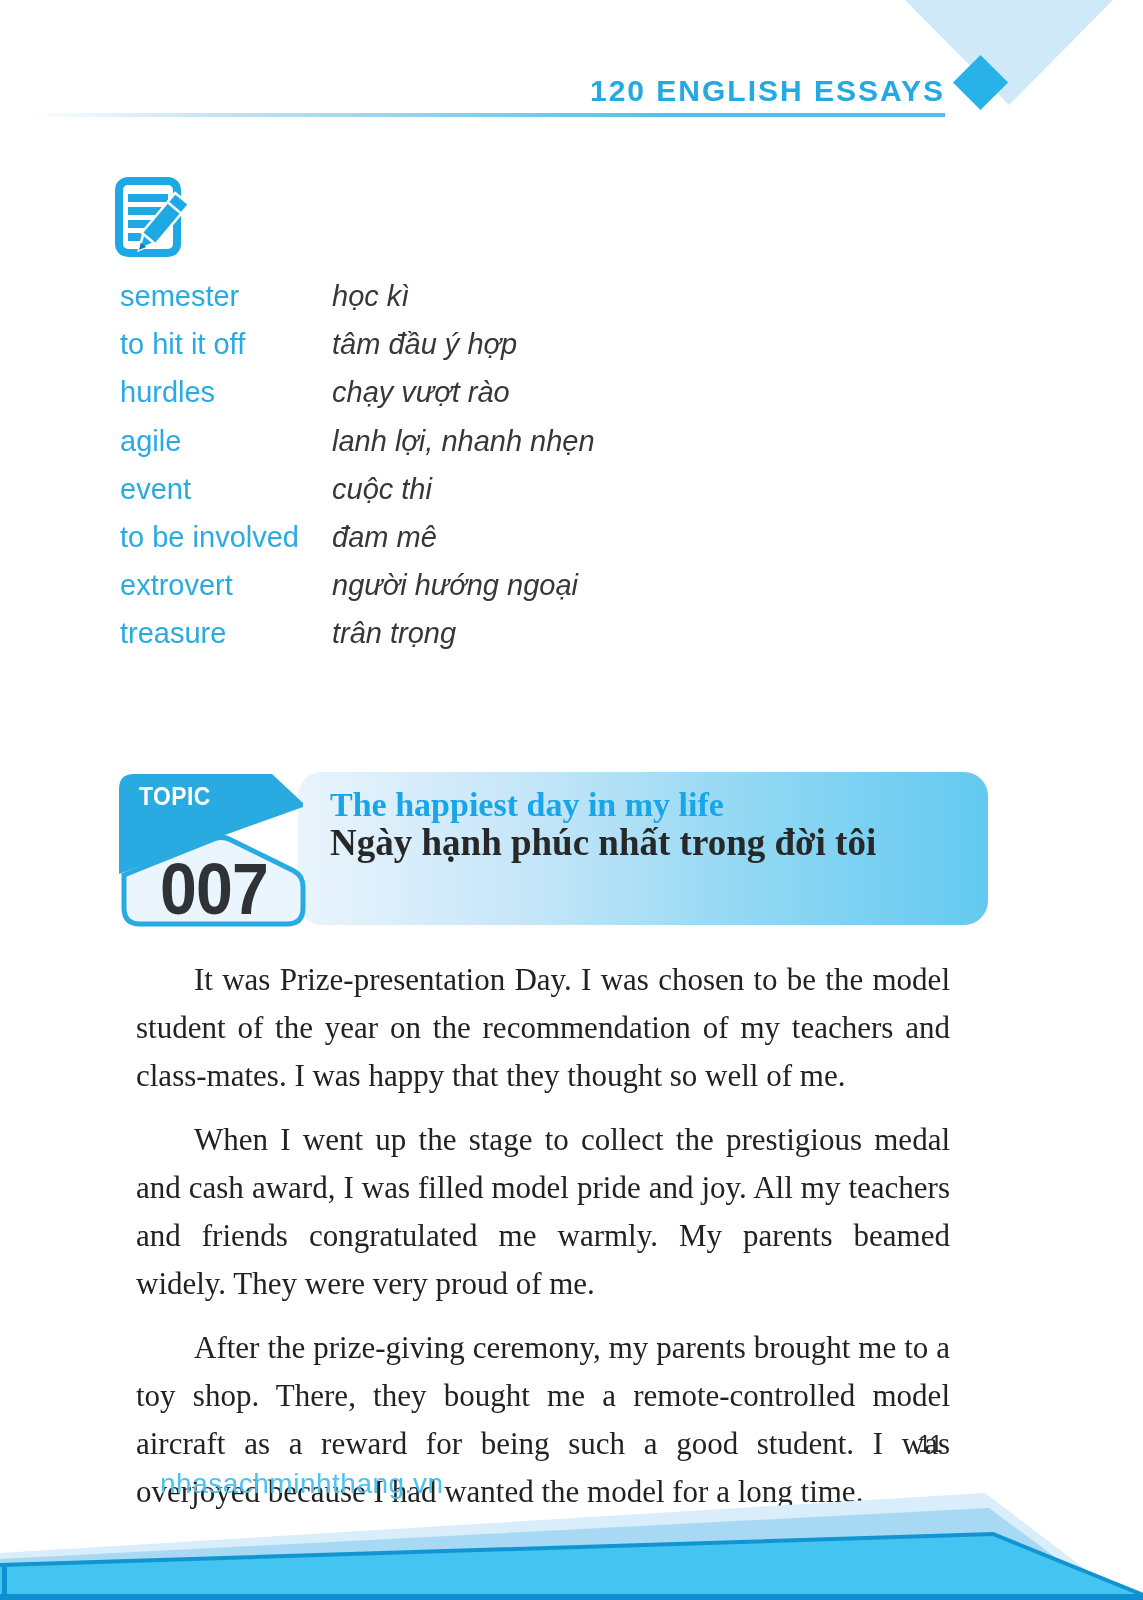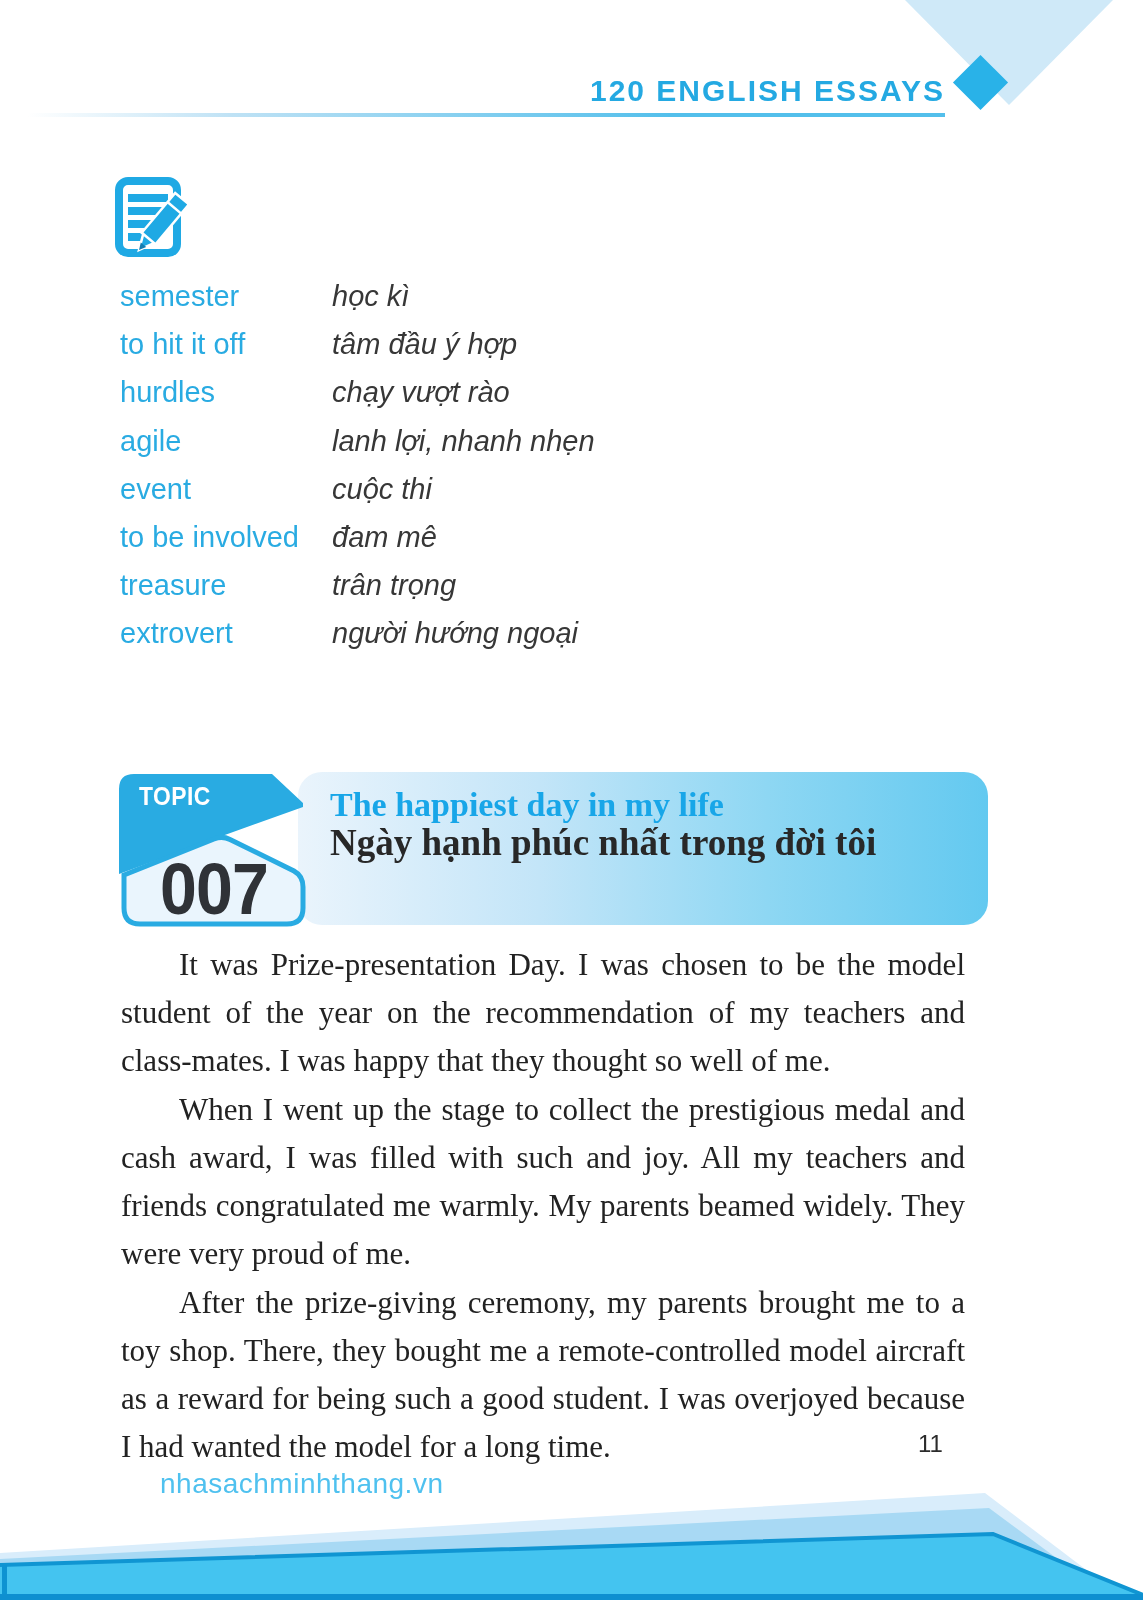--- a/index.html
+++ b/index.html
@@ -35,21 +35,21 @@
   .topic-number{position:absolute;left:8px;top:76px;width:180px;text-align:center;
         font-weight:bold;font-size:72px;color:#2f3237;letter-spacing:-1px;
         transform:scaleX(.92);transform-origin:center top;}
   .topic-text{position:absolute;left:330px;top:786px;z-index:2;font-family:"Liberation Serif",serif;}
   .topic-title-en{font-weight:bold;font-size:34px;line-height:1.1;color:#18a6e8;}
   .topic-title-vi{font-weight:bold;font-size:37px;line-height:1.1;color:#282828;}
 
   
   .essay{position:absolute;left:120px;top:940px;width:846px;font-family:"Liberation Serif",serif;
         font-size:31px;line-height:48px;color:#222;text-align:justify;}
-  .essay p{margin:1px;text-indent:58px;}
+  .essay p{margin:16px;text-indent:58px;}
 
   
   .watermark{position:absolute;left:114px;top:1468px;font-size:28px;color:#4fc1ef;
         letter-spacing:0.5px;z-index:3;margin-left:46px;}
   .page-number{position:absolute;left:918px;top:1430px;font-size:24px;color:#2b2b2b;z-index:3;}
   .bottom-deco{position:absolute;left:0;top:1485px;width:1143px;height:115px;}
 </style>
 </head>
 <body>
 
@@ -76,41 +76,41 @@
     </g>
   </svg>
 
   <div class="vocab-list">
     <div class="vocab-row"><span class="vocab-en">semester</span><span class="vocab-vi">học kì</span></div>
     <div class="vocab-row"><span class="vocab-en">to hit it off</span><span class="vocab-vi">tâm đầu ý hợp</span></div>
     <div class="vocab-row"><span class="vocab-en">hurdles</span><span class="vocab-vi">chạy vượt rào</span></div>
     <div class="vocab-row"><span class="vocab-en">agile</span><span class="vocab-vi">lanh lợi, nhanh nhẹn</span></div>
     <div class="vocab-row"><span class="vocab-en">event</span><span class="vocab-vi">cuộc thi</span></div>
     <div class="vocab-row"><span class="vocab-en">to be involved</span><span class="vocab-vi">đam mê</span></div>
+    <div class="vocab-row"><span class="vocab-en">extrovert</span><span class="vocab-vi">người hướng ngoại</span></div>
     <div class="vocab-row"><span class="vocab-en">treasure</span><span class="vocab-vi">trân trọng</span></div>
-    <div class="vocab-row"><span class="vocab-en">extrovert</span><span class="vocab-vi">người hướng ngoại</span></div>
   </div>
 
   <div class="topic-banner"></div>
   <div class="topic-badge">
     <svg width="190" height="155" viewBox="0 0 190 155">
       <path d="M 18 2 L 156 2 L 187 31 L 187 35 L 106 64 L 3 102 L 3 17 Q 3 2 18 2 Z" fill="#29abe2"></path>
       <path d="M 8 103 L 98 67 Q 106 63.5 114 67.5 L 178 99 Q 187 104 187 115 L 187 136 Q 187 152 171 152 L 24 152 Q 8 152 8 136 Z" fill="#eaf5fd" stroke="#29abe2" stroke-width="5"></path>
     </svg>
     <div class="topic-label">TOPIC</div>
     <div class="topic-number">007</div>
   </div>
   <div class="topic-text">
     <div class="topic-title-en">The happiest day in my life</div>
     <div class="topic-title-vi">Ngày hạnh phúc nhất trong đời tôi</div>
   </div>
 
   <div class="essay">
     <p>It was Prize-presentation Day. I was chosen to be the model student of the year on the recommendation of my teachers and class-mates. I was happy that they thought so well of me.</p>
-    <p>When I went up the stage to collect the prestigious medal and cash award, I was filled with such and joy. All my teachers and friends congratulated me warmly. My parents beamed widely. They were very proud of me.</p>
+    <p>When I went up the stage to collect the prestigious medal and cash award, I was filled model pride and joy. All my teachers and friends congratulated me warmly. My parents beamed widely. They were very proud of me.</p>
     <p>After the prize-giving ceremony, my parents brought me to a toy shop. There, they bought me a remote-controlled model aircraft as a reward for being such a good student. I was overjoyed because I had wanted the model for a long time.</p>
   </div>
 
   <div class="watermark">nhasachminhthang.vn</div>
   <div class="page-number">11</div>
 
   <svg class="bottom-deco" viewBox="0 0 1143 115" preserveAspectRatio="none">
     <polygon points="0,68 985,8 1126,115 0,115" fill="#d9edfb"></polygon>
     <polygon points="0,74 989,23 1113,115 0,115" fill="#a8d9f4"></polygon>
     <polygon points="0,80 993,49 1143,110 1143,115 0,115" fill="#44c4f0"></polygon>

